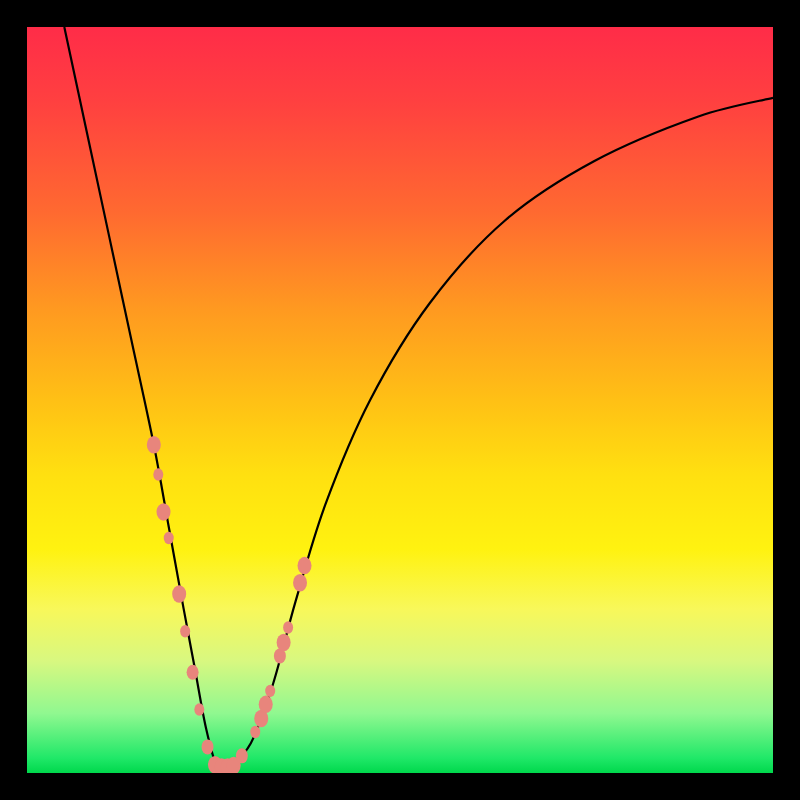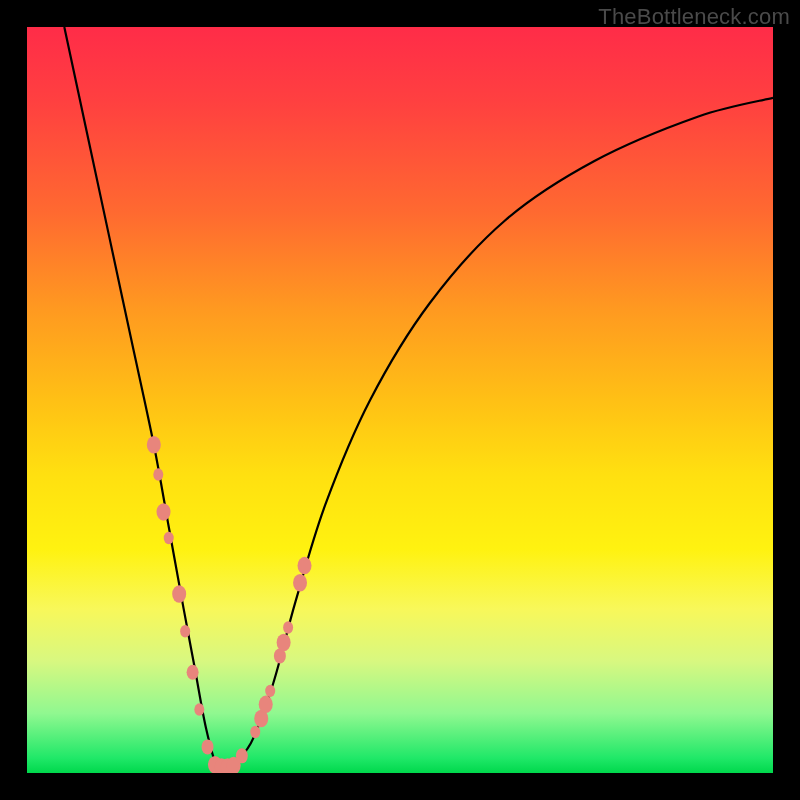--- a/index.html
+++ b/index.html
@@ -50,14 +50,13 @@
           <ellipse cx="238.72" cy="677.3679999999999" rx="7" ry="8.75" class="bead"></ellipse>
           <ellipse cx="243.196" cy="663.94" rx="5" ry="6.25" class="bead"></ellipse>
           <ellipse cx="252.89399999999998" cy="628.878" rx="6" ry="7.5" class="bead"></ellipse>
           <ellipse cx="256.62399999999997" cy="615.45" rx="7" ry="8.75" class="bead"></ellipse>
           <ellipse cx="261.09999999999997" cy="600.53" rx="5" ry="6.25" class="bead"></ellipse>
           <ellipse cx="273.036" cy="555.77" rx="7" ry="8.75" class="bead"></ellipse>
           <ellipse cx="277.51200000000006" cy="538.612" rx="7" ry="8.75" class="bead"></ellipse>
         </g>
     </svg>
   </div>
-  <div class="watermark">TheBottleneck.com</div>
 </div>
 
 </body></html>

